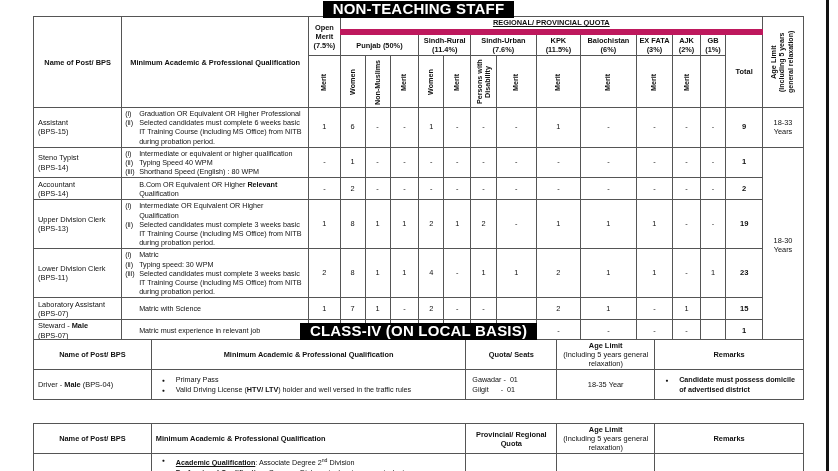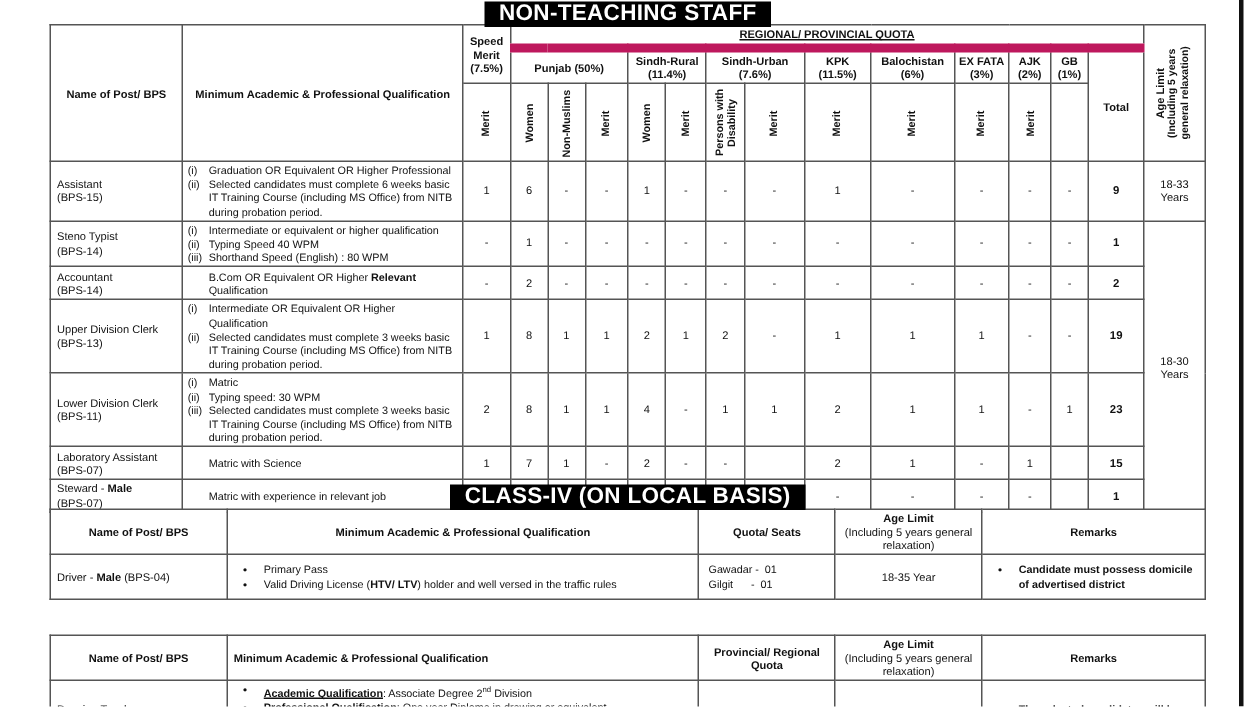--- a/index.html
+++ b/index.html
@@ -101,21 +101,21 @@
         <col style="width:28px">
         <col style="width:26px">
         <col style="width:38px">
         <col style="width:42px">
       </colgroup>
       <thead>
         <tr>
           <td rowspan="3" class="hdr">Name of Post/ BPS</td>
           <td rowspan="3" class="hdr">Minimum Academic &amp; Professional Qualification</td>
           <td rowspan="2" class="hdr">
-            <span>Speed</span><br>
+            <span>Open</span><br>
             <span>Merit</span><br>
             <span>(7.5%)</span>
           </td>
           <td colspan="13" class="hdr" style="padding:1px 0 2px 0;border-bottom:6px solid #be185d;">
             <span class="u">REGIONAL/ PROVINCIAL QUOTA</span>
           </td>
           <td rowspan="3" class="hdr" style="padding:2px 1px;">
             <span class="vert-age">
               <b>Age Limit</b><br>
               <span>(Including 5 years general relaxation)</span>
@@ -386,21 +386,21 @@
             <td class="num"></td>
             <td class="tot">15</td>
           </tr>
           <tr style="height: 20px;">
             <td class="post">Steward - <b>Male</b><br>(BPS-07)</td>
             <td class="qual">
               <table>
                 <tbody>
                   <tr>
                     <td class="rn"></td>
-                    <td>Matric with experience in relevant job</td>
+                    <td>Matric must experience in relevant job</td>
                   </tr>
                 </tbody>
               </table>
             </td>
             <td class="num">-</td>
             <td class="num">1</td>
             <td class="num">-</td>
             <td class="num">-</td>
             <td class="num">-</td>
             <td class="num">-</td>

